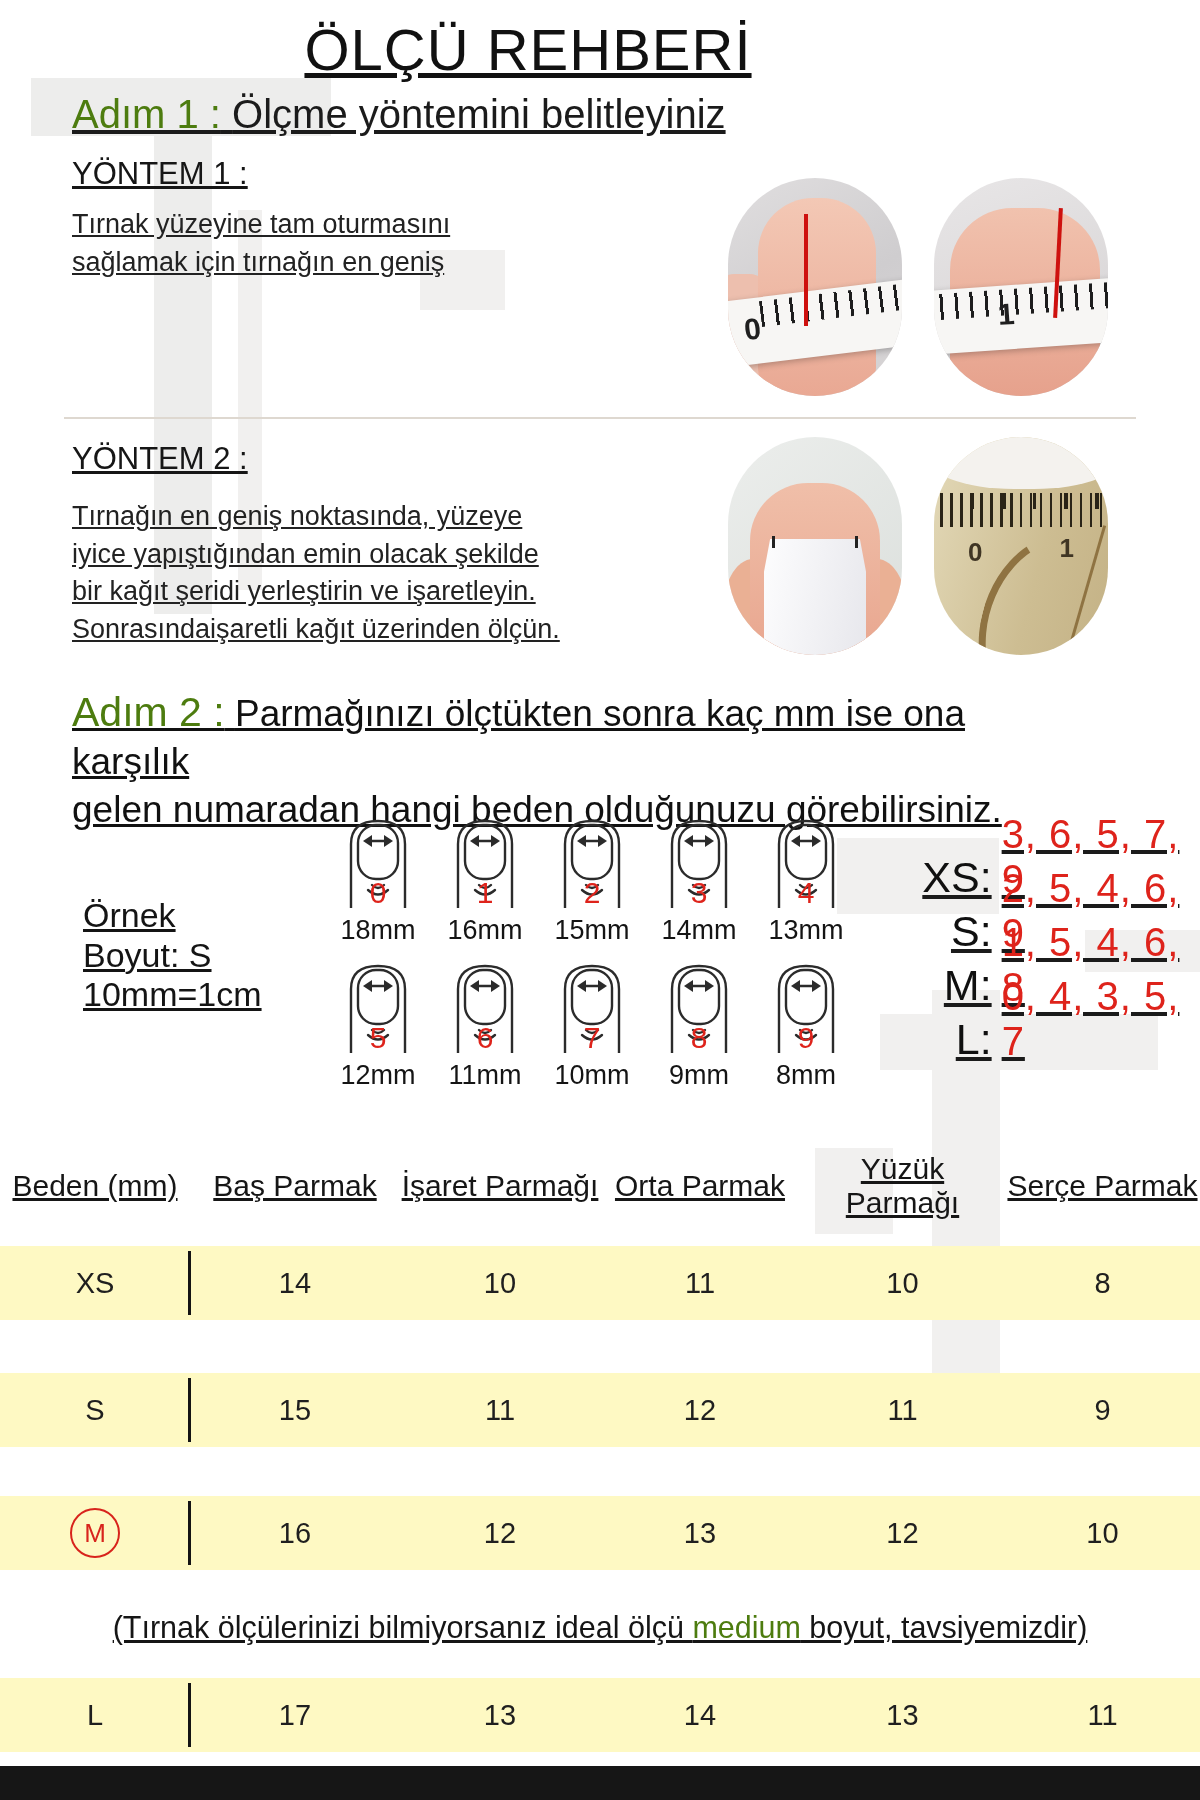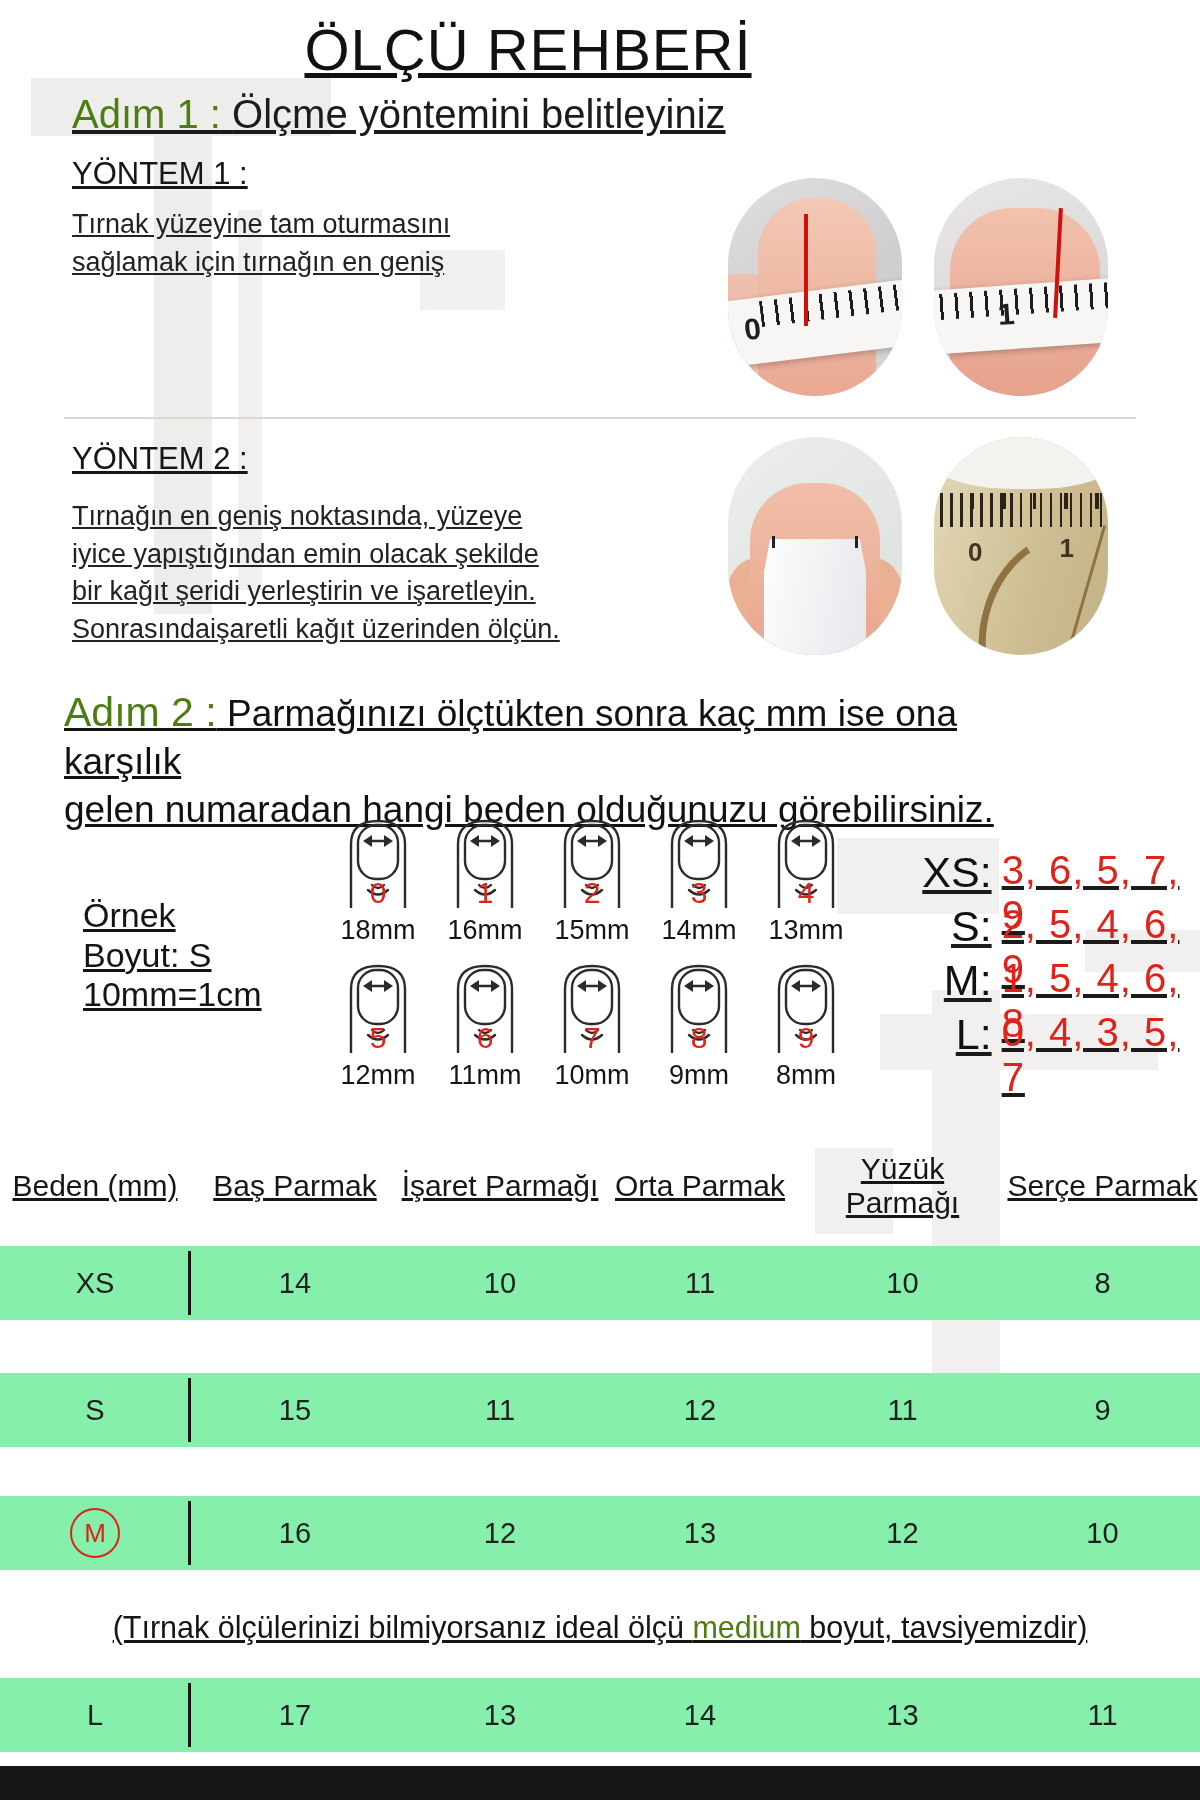--- a/index.html
+++ b/index.html
@@ -10,21 +10,21 @@
   .wm{position:absolute;background:#ededec;z-index:0;}
   .wm.light{background:#f1f0ef;}
   .z{z-index:2;}
   
   .title{left:0;top:16px;width:1056px;text-align:center;font-size:58px;font-weight:500;letter-spacing:1px;color:#111;}
   .step-line{left:72px;font-size:40px;}
   .red{color:#4d7c0f;}
   .m-title{left:72px;font-size:31px;color:#161616;}
   .m-body{left:72px;font-size:27px;line-height:37.5px;color:#222;}
   .divider{left:64px;top:417px;width:1072px;height:2px;background:#ded8d0;}
-  .step2{left:64px;top:688px;width:1010px;font-size:37px;line-height:48px;color:#111;}
+  .step2{left:72px;top:688px;width:1010px;font-size:37px;line-height:48px;color:#111;}
   .step2 .red{font-size:41px;}
   .example{left:83px;top:896px;font-size:34px;line-height:39.5px;color:#141414;}
   
   .photo{position:absolute;width:174px;height:218px;border-radius:87px;overflow:hidden;z-index:2;}
   .photo>div,.photo>span{position:absolute;}
   .p-m1a{background:linear-gradient(150deg,#e0dedf 0%,#cfcdcf 55%,#d8d5d6 100%);}
   .p-m1b{background:linear-gradient(160deg,#e8e6e7,#d3d0d1);}
   .p-m2a{background:linear-gradient(140deg,#eceeec,#dbdfdc);}
   .p-m2b{background:linear-gradient(105deg,#e3d9b8,#cdbd92 60%,#c4b286);}
   .thumbL{left:-26px;top:96px;width:80px;height:150px;border-radius:40%;background:#edbfae;}
@@ -48,28 +48,28 @@
   .wseam{right:20px;top:86px;width:3px;height:132px;background:#8f7342;transform:rotate(16deg);}
   
   .frow{position:absolute;left:330px;width:524px;display:flex;justify-content:space-between;z-index:2;}
   .fcell{width:96px;display:flex;flex-direction:column;align-items:center;}
   .fsvg{width:62px;height:94px;}
   .st{fill:none;stroke:#2b2b2b;stroke-width:2.4;stroke-linecap:round;}
   .fnum{color:#de231b;font-size:30px;margin-top:-31px;line-height:32px;}
   .fmm{font-size:27px;color:#141414;margin-top:6px;}
   
   .sizemap{left:906px;top:848px;width:294px;z-index:2;}
-  .smline{display:flex;align-items:flex-start;height:54px;}
+  .smline{display:flex;align-items:flex-end;height:54px;}
   .smlabel{width:92px;text-align:right;font-size:43px;color:#101010;margin-right:10px;}
   .smnums{font-size:40px;color:#de231b;letter-spacing:1px;}
   
   .tgrid{display:grid;grid-template-columns:190px 210px 200px 200px 205px 195px;align-items:center;width:1200px;}
   .thead{left:0;top:1152px;font-size:30px;color:#161616;z-index:2;}
   .thead div{text-align:center;}
-  .trow{position:absolute;left:0;width:1200px;height:74px;background:#86efac;z-index:1;}
+  .trow{position:absolute;left:0;width:1200px;height:74px;background:#fef9c3;z-index:1;}
   .trow .tgrid{height:74px;}
   .tcell{text-align:center;font-size:29px;color:#1f1f1f;}
   .vline{position:absolute;left:188px;top:5px;bottom:5px;width:3px;background:#141414;}
   .mcircle{display:inline-flex;width:46px;height:46px;border:2.5px solid #d8241c;border-radius:50%;
            align-items:center;justify-content:center;font-size:26px;color:#d8241c;}
   .note{left:0;top:1610px;width:1200px;text-align:center;font-size:30.5px;color:#151515;z-index:2;}
   .botbar{left:0;top:1766px;width:1200px;height:34px;background:#161616;z-index:2;}
 </style>
 </head>
 <body>

